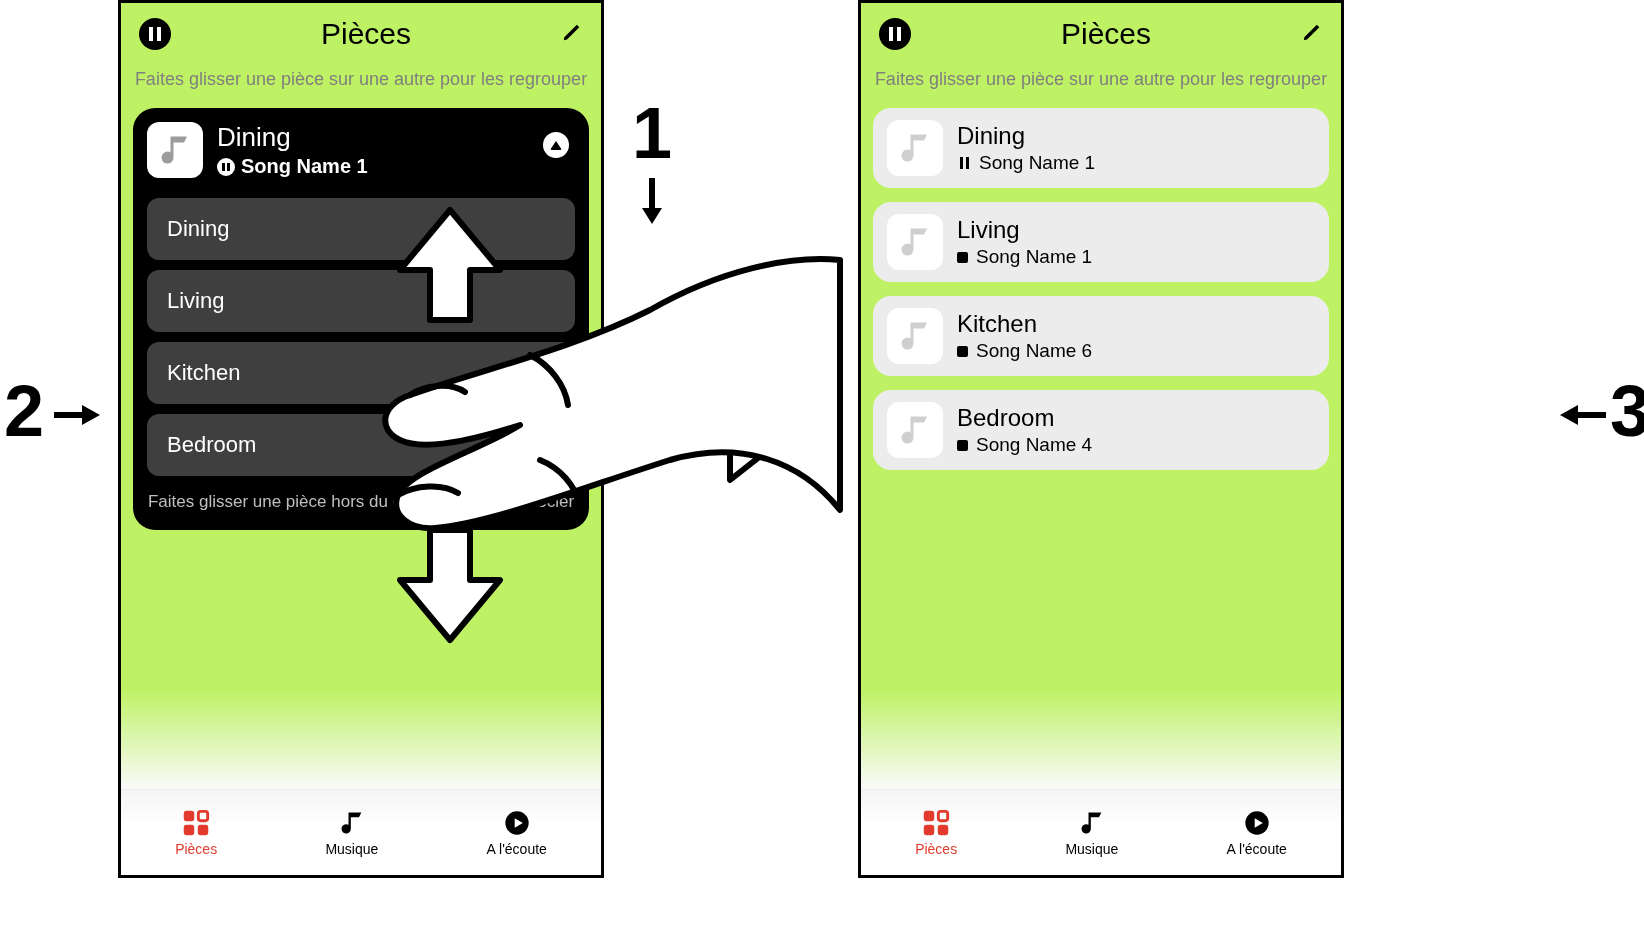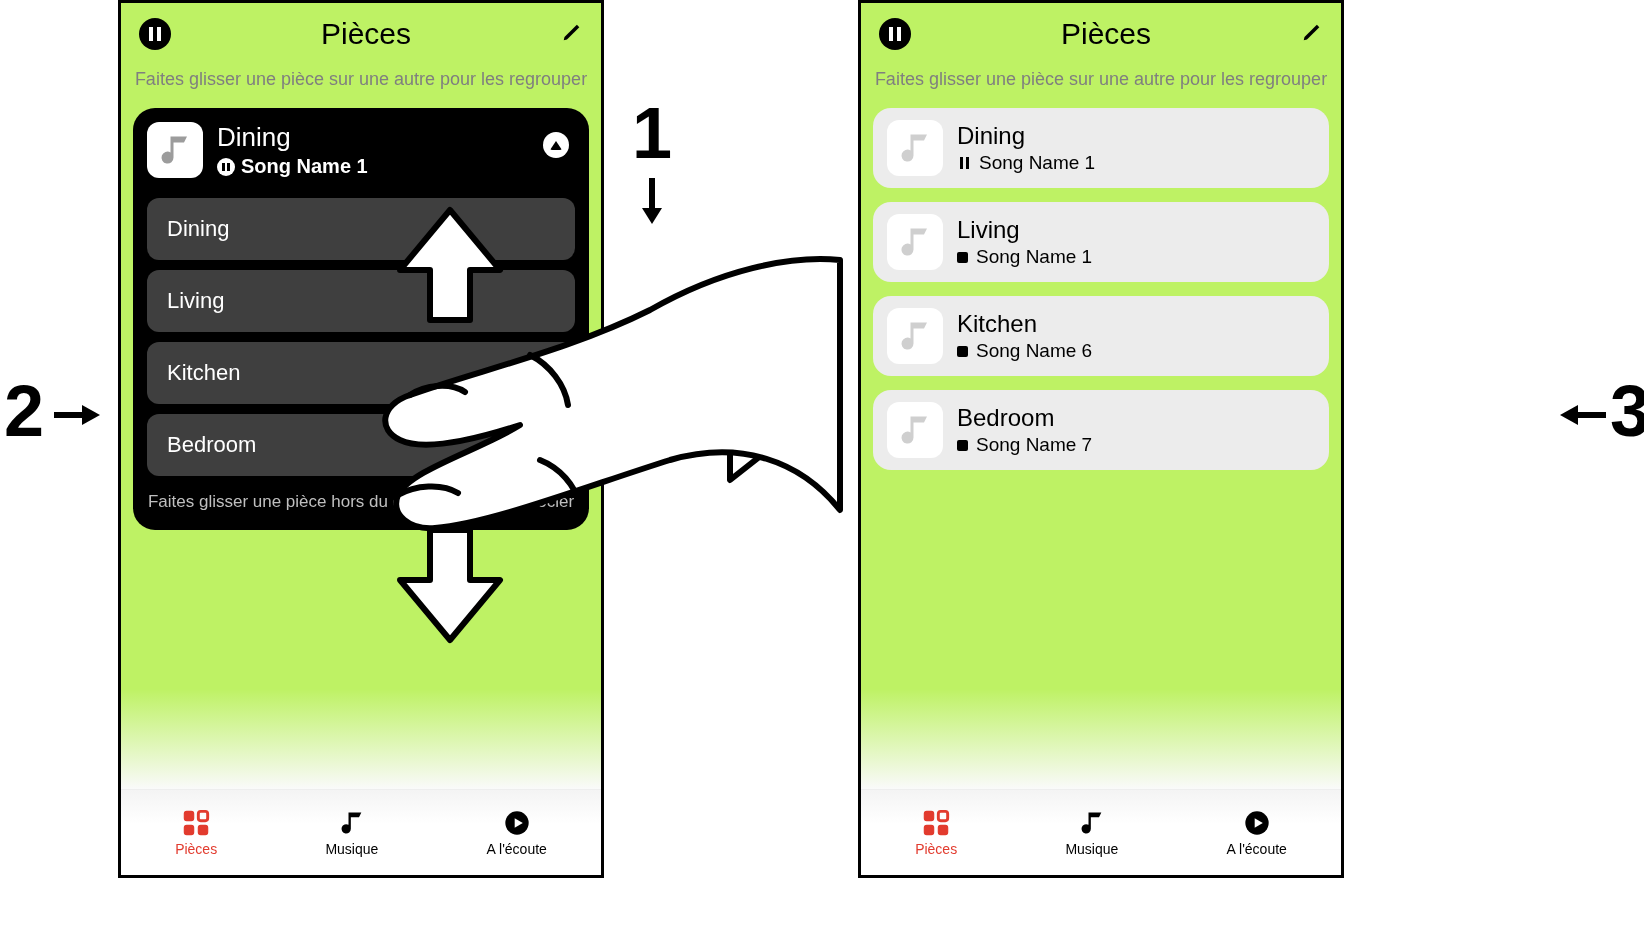--- a/index.html
+++ b/index.html
@@ -294,21 +294,21 @@
       <div class="light-card">
         <div class="lc-thumb">
             <svg viewBox="0 0 24 24">
               <path d="M9 3v10.6A4 4 0 1 0 11 17V7h7l2-4H9z"></path>
             </svg>
           </div>
         <div>
           <div class="lc-title">Bedroom</div>
           <div class="lc-song-row">
               <span class="tiny-stop"></span>
-              <span class="lc-song">Song Name 7</span>
+              <span class="lc-song">Song Name 4</span>
             </div>
         </div>
       </div>
     </div>
 
     <div class="fade"></div>
 
     <div class="tabbar">
       <div class="tab active">
         <svg viewBox="0 0 24 24">

